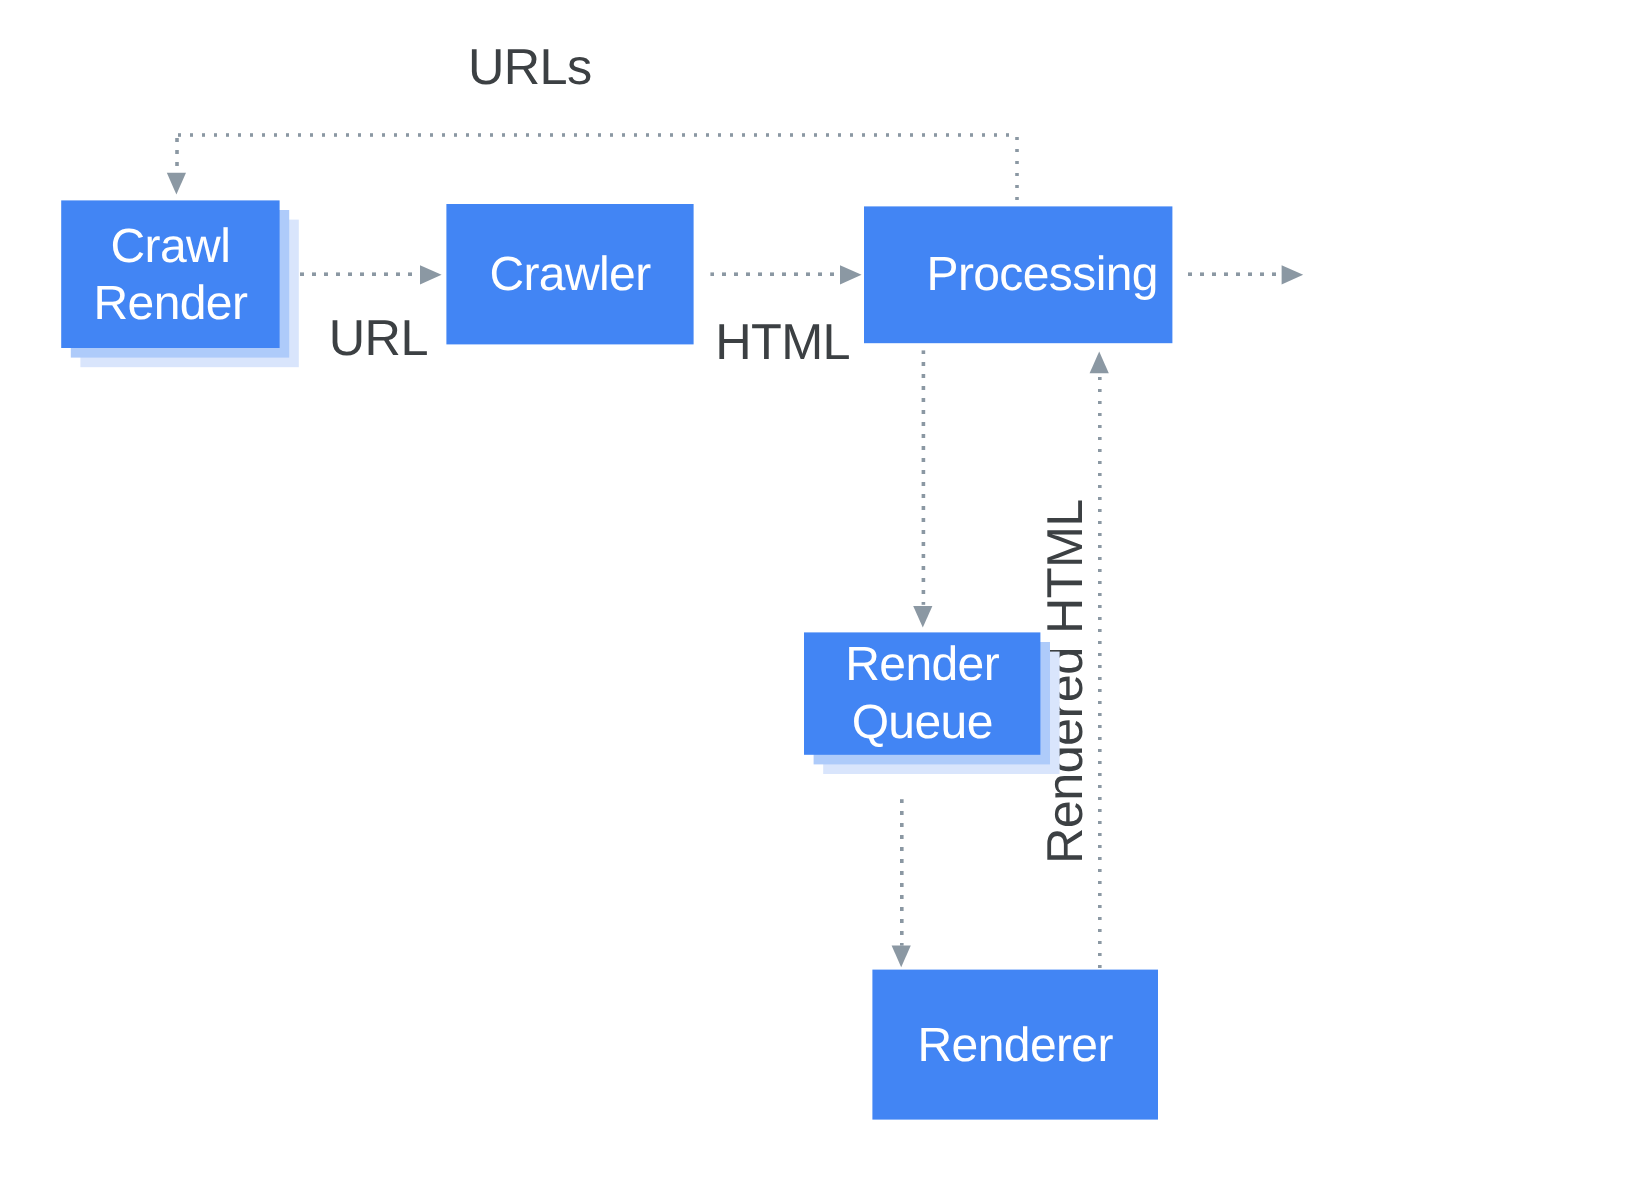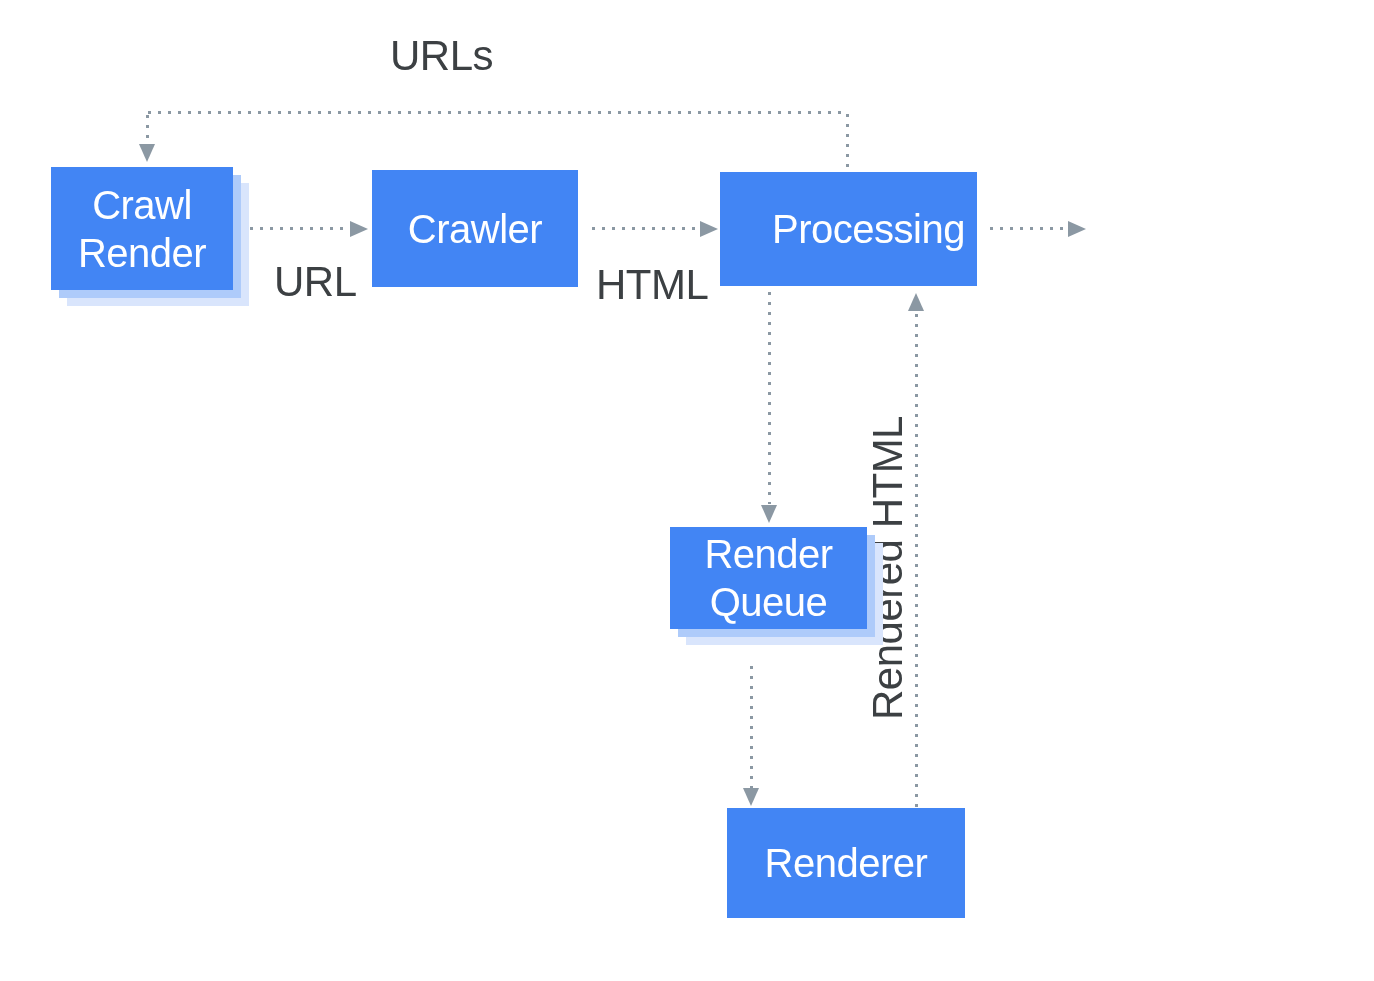--- a/index.html
+++ b/index.html
@@ -67,21 +67,21 @@
   .edge-label.rotated{
     transform:translate(-50%,-50%) rotate(-90deg);
   }
 
   
   #n-crawl-queue {left:51px;  top:167px; width:182px; height:123px;}
   #n-crawler     {left:372px; top:170px; width:206px; height:117px;}
   #n-processing  {left:720px; top:172px; width:257px; height:114px;padding-left:40px;}
   #n-index       {left:1089px;top:173px; width:216px; height:110px;}
   #n-render-queue{left:636px; top:527px; width:197px; height:102px;margin-left:34px;}
-  #n-renderer    {left:727px; top:808px; width:238px; height:110px;}
+  #n-renderer    {left:727px; top:808px; width:238px; height:125px;}
 
   
   #e-urls-h      {left:148px; top:111px; width:700px;}
   #e-urls-v-right{left:846px; top:114px; height:56px;}
   #e-urls-v-left {left:146px; top:115px; height:28px;}
   #a-urls-down   {left:139px; top:144px;}
   #e-cq-crawler  {left:250px; top:227px; width:100px;}
   #a-cq-crawler  {left:350px; top:221px;}
   #e-crawler-proc{left:592px; top:227px; width:108px;}
   #a-crawler-proc{left:700px; top:221px;}

